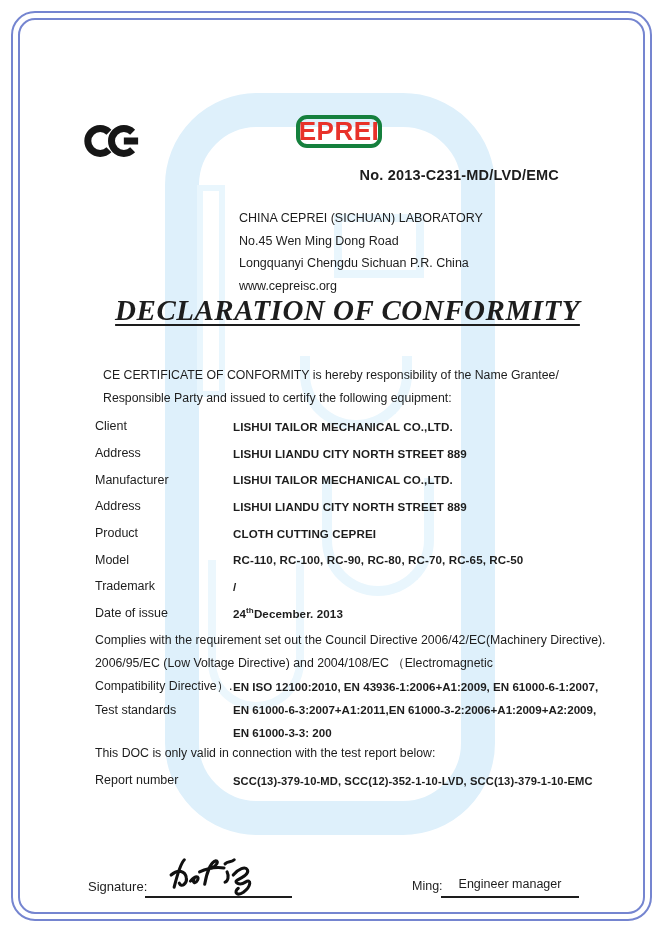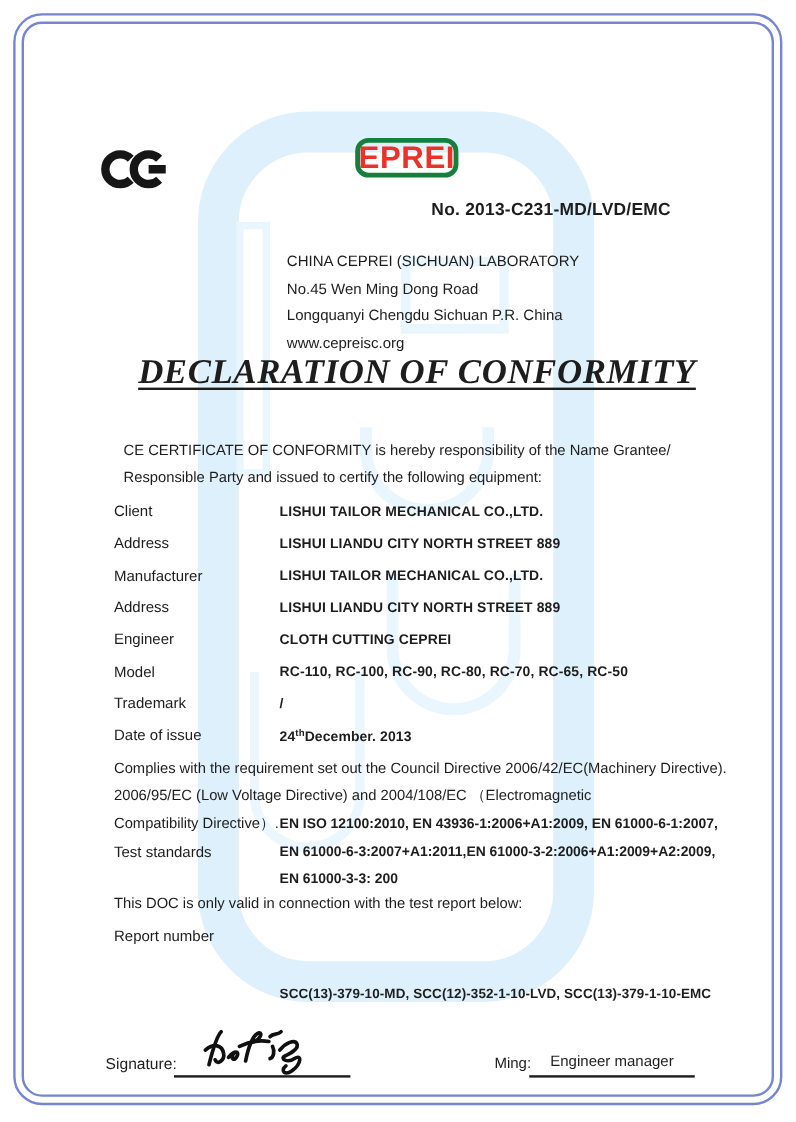--- a/index.html
+++ b/index.html
@@ -40,21 +40,21 @@
   .fields{left:95px;top:413px;width:490px;}
   .frow{display:flex;height:26.7px;align-items:center;}
   .flabel{width:138px;font-size:12.5px;flex:none;}
   .fvalue{font-weight:700;font-size:11.6px;letter-spacing:0.1px;white-space:nowrap;}
   .fvalue sup{font-size:8px;}
   .compliance{left:95px;top:629px;font-size:12.3px;line-height:22.8px;white-space:nowrap;}
   .ts-label{left:95px;top:703px;font-size:12.5px;}
   .ts-lines{left:233px;top:676px;font-weight:700;font-size:11.6px;line-height:22.8px;white-space:nowrap;}
   .validity{left:95px;top:746px;font-size:12.3px;white-space:nowrap;}
   .rep-label{left:95px;top:773px;font-size:12.5px;}
-  .rep-value{left:233px;top:775px;font-weight:700;font-size:11.2px;letter-spacing:0.1px;white-space:nowrap;margin-top:48px;}
+  .rep-value{left:233px;top:775px;font-weight:700;font-size:11.2px;letter-spacing:0.1px;white-space:nowrap;}
   .sig-label{left:88px;top:879px;font-size:13px;}
   .sig-line{left:145px;top:896px;width:147px;height:2px;background:#1d1d1d;}
   .sig-scrawl{left:166px;top:850px;width:112px;height:48px;}
   .title-label{left:412px;top:879px;font-size:12.5px;}
   .title-value{left:441px;top:877px;width:138px;text-align:center;font-size:12.5px;white-space:nowrap;}
   .title-line{left:441px;top:896px;width:138px;height:1.5px;background:#1d1d1d;}
 </style>
 </head>
 <body>
 
@@ -109,21 +109,21 @@
       </div>
       <div class="frow">
         <div class="flabel">Manufacturer</div>
         <div class="fvalue">LISHUI TAILOR MECHANICAL CO.,LTD.</div>
       </div>
       <div class="frow">
         <div class="flabel">Address</div>
         <div class="fvalue">LISHUI LIANDU CITY NORTH STREET 889</div>
       </div>
       <div class="frow">
-        <div class="flabel">Engineer</div>
+        <div class="flabel">Product</div>
         <div class="fvalue">CLOTH CUTTING CEPREI</div>
       </div>
       <div class="frow">
         <div class="flabel">Model</div>
         <div class="fvalue">RC-110, RC-100, RC-90, RC-80, RC-70, RC-65, RC-50</div>
       </div>
       <div class="frow">
         <div class="flabel">Trademark</div>
         <div class="fvalue">/</div>
       </div>

